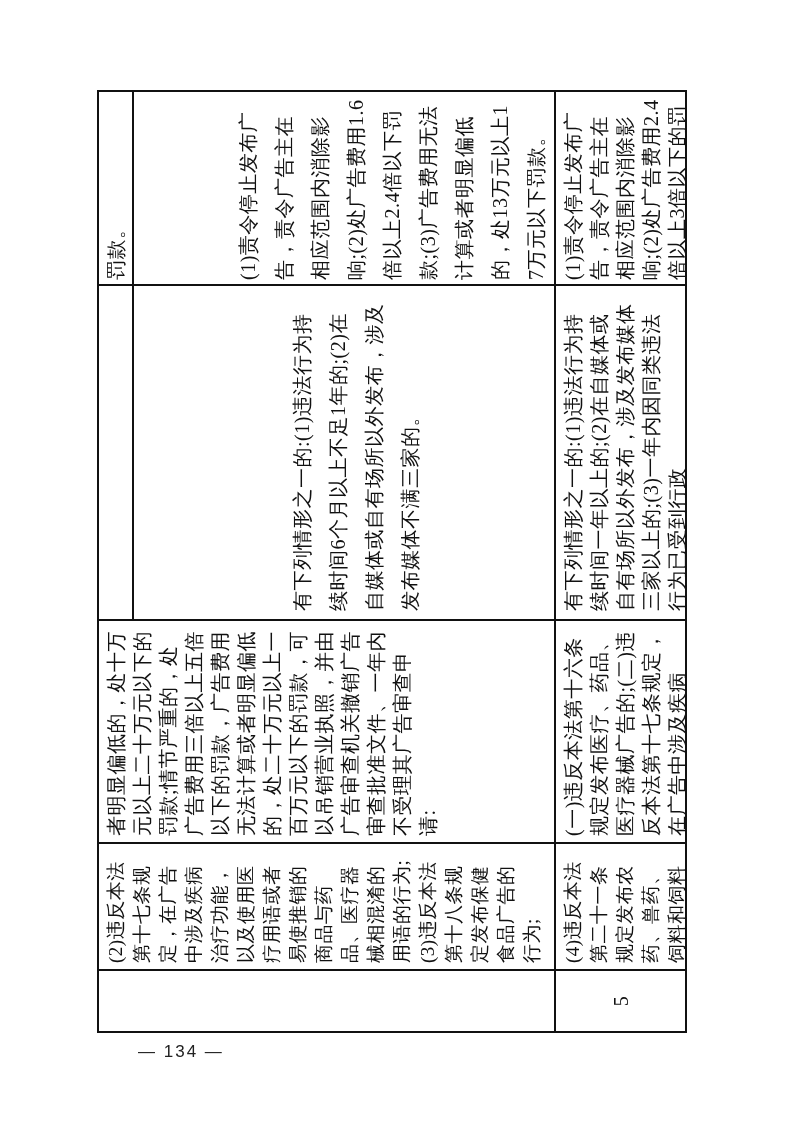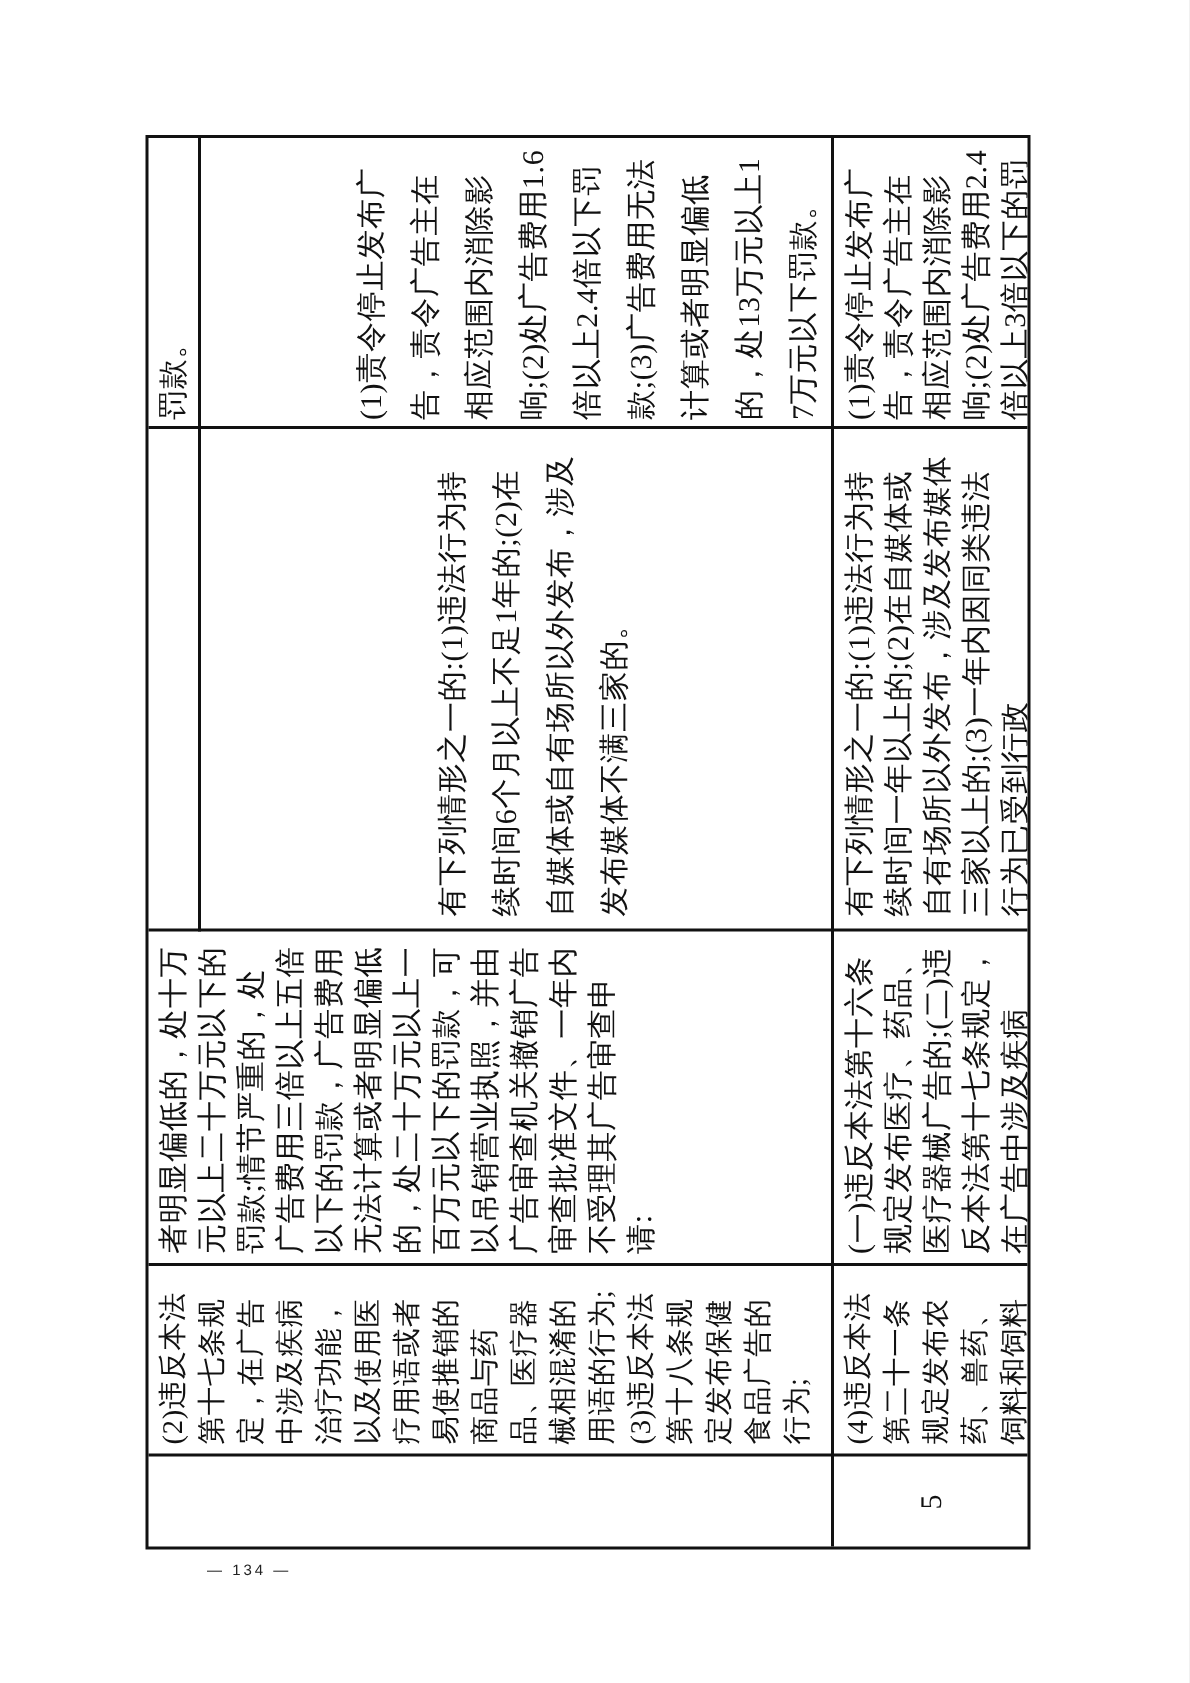--- a/index.html
+++ b/index.html
@@ -25,21 +25,21 @@
   .c4r2{left:412px;top:37px;width:331px;height:416px;padding:148px 8px 0;line-height:36px;}
   .c5r2{left:747px;top:37px;width:192px;height:416px;padding:94px 4px 0;line-height:36px;}
   .c1r3{left:0;top:457px;width:60px;height:129px;display:flex;align-items:center;justify-content:center;}
   .c2r3{left:64px;top:457px;width:119px;height:129px;padding:4px 4px;font-size:19px;line-height:26px;}
   .c3r3{left:189px;top:457px;width:217px;height:129px;padding:4px 6px;line-height:26px;}
   .c4r3{left:412px;top:457px;width:331px;height:129px;padding:4px 8px;line-height:26px;}
   .c5r3{left:747px;top:457px;width:192px;height:129px;padding:4px 4px;line-height:26px;}
   .c1m {left:0;top:0;width:60px;height:451px;}
   .c4r1{left:412px;top:0;width:331px;height:33px;}
   .pagenum{
-    position:absolute;left:138px;top:1042px;font-size:10px;letter-spacing:2px;
+    position:absolute;left:138px;top:1042px;font-size:17px;letter-spacing:2px;
     font-family:"Liberation Sans","DejaVu Sans",sans-serif;color:#222;
   }
 </style>
 </head>
 <body>
 
 <div class="page">
 
   <div class="landscape">
 

